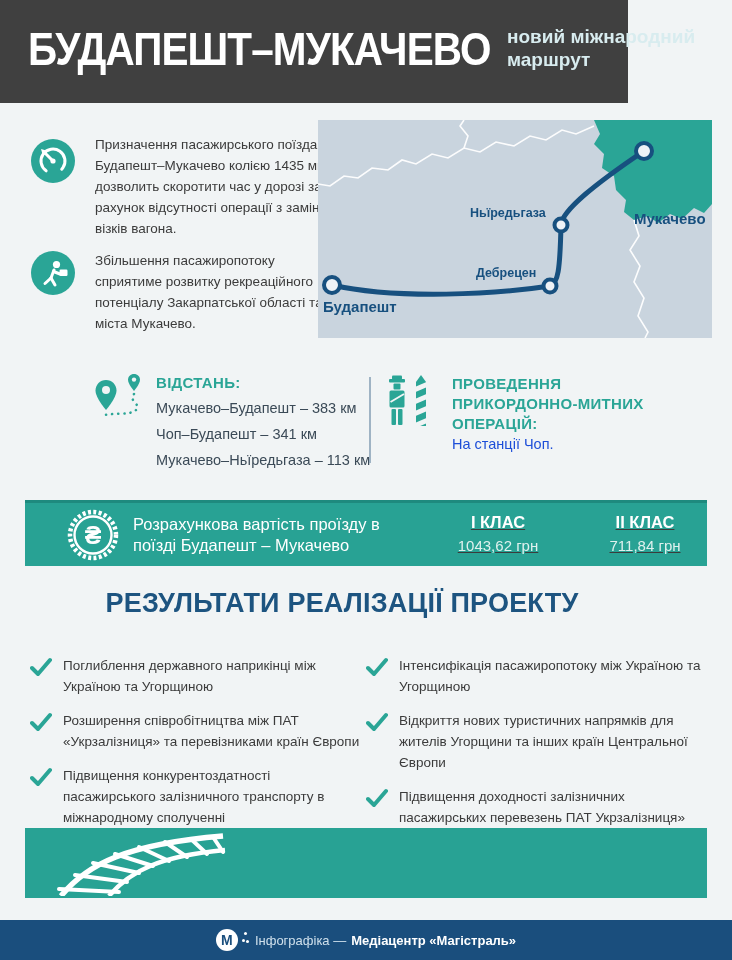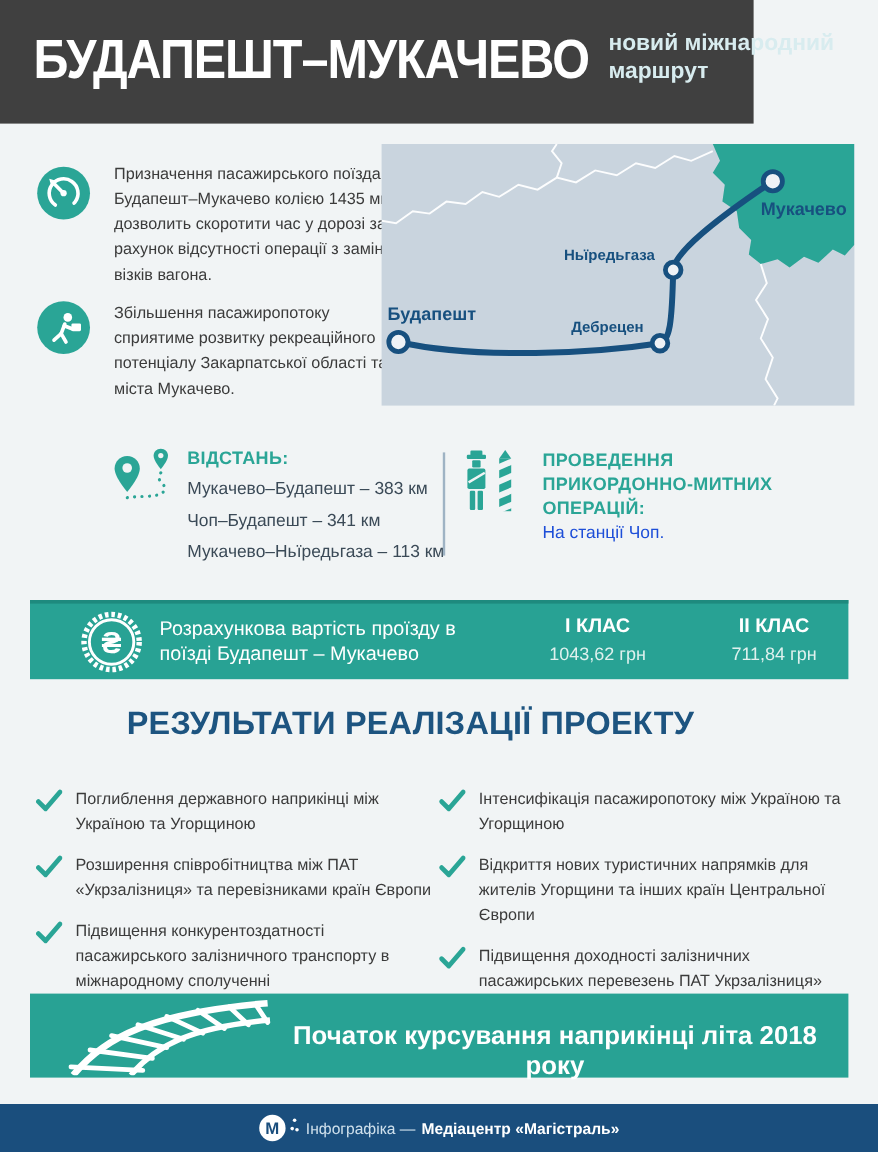--- a/index.html
+++ b/index.html
@@ -27,40 +27,40 @@
   .intro-icon { position:absolute; width:46px; height:46px; }
   .intro-text { position:absolute; width:232px; font-size:13.5px; line-height:21px; color:#3b3b3b; }
   #intro-icon-0 { left:30px; top:138px; }
   #intro-text-0 { left:95px; top:134px; }
   #intro-icon-1 { left:30px; top:250px; }
   #intro-text-1 { left:95px; top:250px; }
   
   .map { position:absolute; left:318px; top:120px; width:394px; height:218px; background:#c9d4de; }
   .map svg { position:absolute; left:0; top:0; }
   .map-label { position:absolute; color:#17507f; white-space:nowrap; }
-  .map-label.big { font-size:15px; font-weight:bold; }
+  .map-label.big { font-size:15px; font-weight:bold;margin-top:44px; }
   .map-label.small { font-size:12.5px; font-weight:bold; }
   #label-budapest   { left:5px;  top:134px; }
   #label-debrecen   { left:158px; top:146px; }
   #label-nyiregyhaza{ left:152px; top:86px; }
   #label-mukachevo  { left:316px; top:46px; }
   
   .sec-title { position:absolute; font-size:15px; font-weight:bold; color:#2aa596; letter-spacing:.3px; }
   #distance-icon { position:absolute; left:90px; top:372px; }
   #distance-title { left:156px; top:374px; }
   .distance-list { position:absolute; left:156px; top:395px; font-size:14.5px; line-height:26px; color:#3b4a57; }
   .v-divider { position:absolute; left:369px; top:377px; width:2px; height:86px; background:#9fb3c4; }
   #customs-icon { position:absolute; left:384px; top:374px; }
   #customs-title { left:452px; top:374px; width:195px; line-height:20px; }
   #customs-text { position:absolute; left:452px; top:436px; font-size:14.5px; color:#1d4ed8; }
   
   .fare { position:absolute; left:25px; top:500px; width:682px; height:66px; background:#28a294; border-top:3px solid #1e8a7e; }
   .fare-coin { position:absolute; left:42px; top:6px; }
   .fare-label { position:absolute; left:108px; top:11px; width:285px; font-size:16.5px; font-weight:normal; color:#ffffff; line-height:21px; }
-  .fare-col { position:absolute; top:10px; width:150px; text-align:center; }
+  .fare-col { position:absolute; top:10px; width:150px; text-align:center;text-decoration:underline; }
   #fare-col-0 { left:398px; } #fare-col-1 { left:545px; }
   .fare-class { font-size:16.5px; font-weight:bold; color:#ffffff; }
   .fare-price { margin-top:5px; font-size:15px; color:#dff1ee; }
   
   .results-title {
     position:absolute; left:0; top:588px; width:684px; text-align:center;
     font-size:27px; font-weight:bold; color:#1d5480; letter-spacing:.2px;
   }
   .results-col { position:absolute; top:655px; display:flex; flex-direction:column; gap:13px; }
   #results-left { left:30px; width:332px; }
@@ -260,21 +260,20 @@
         <line x1="58" y1="24" x2="96" y2="36"></line>
         <line x1="82" y1="17" x2="112" y2="31"></line>
         <line x1="108" y1="12" x2="130" y2="27"></line>
         <line x1="134" y1="9" x2="150" y2="24"></line>
         <line x1="156" y1="7" x2="166" y2="22"></line>
       </g>
       <path d="M4,66 C30,34 70,14 166,6" fill="none" stroke="#ffffff" stroke-width="5.5"></path>
       <path d="M52,66 C74,40 104,26 168,20" fill="none" stroke="#ffffff" stroke-width="4.5"></path>
     </svg>
   </div>
-  <div class="launch-text">Початок курсування наприкінці літа 2018 року</div>
 </div>
 
 <div class="footer">
   <div class="footer-logo">М</div>
   <div class="footer-dots"></div>
   <span class="footer-text-regular">Інфографіка —</span>
   <span class="footer-text-bold">Медіацентр «Магістраль»</span>
 </div>
 
 </body></html>

